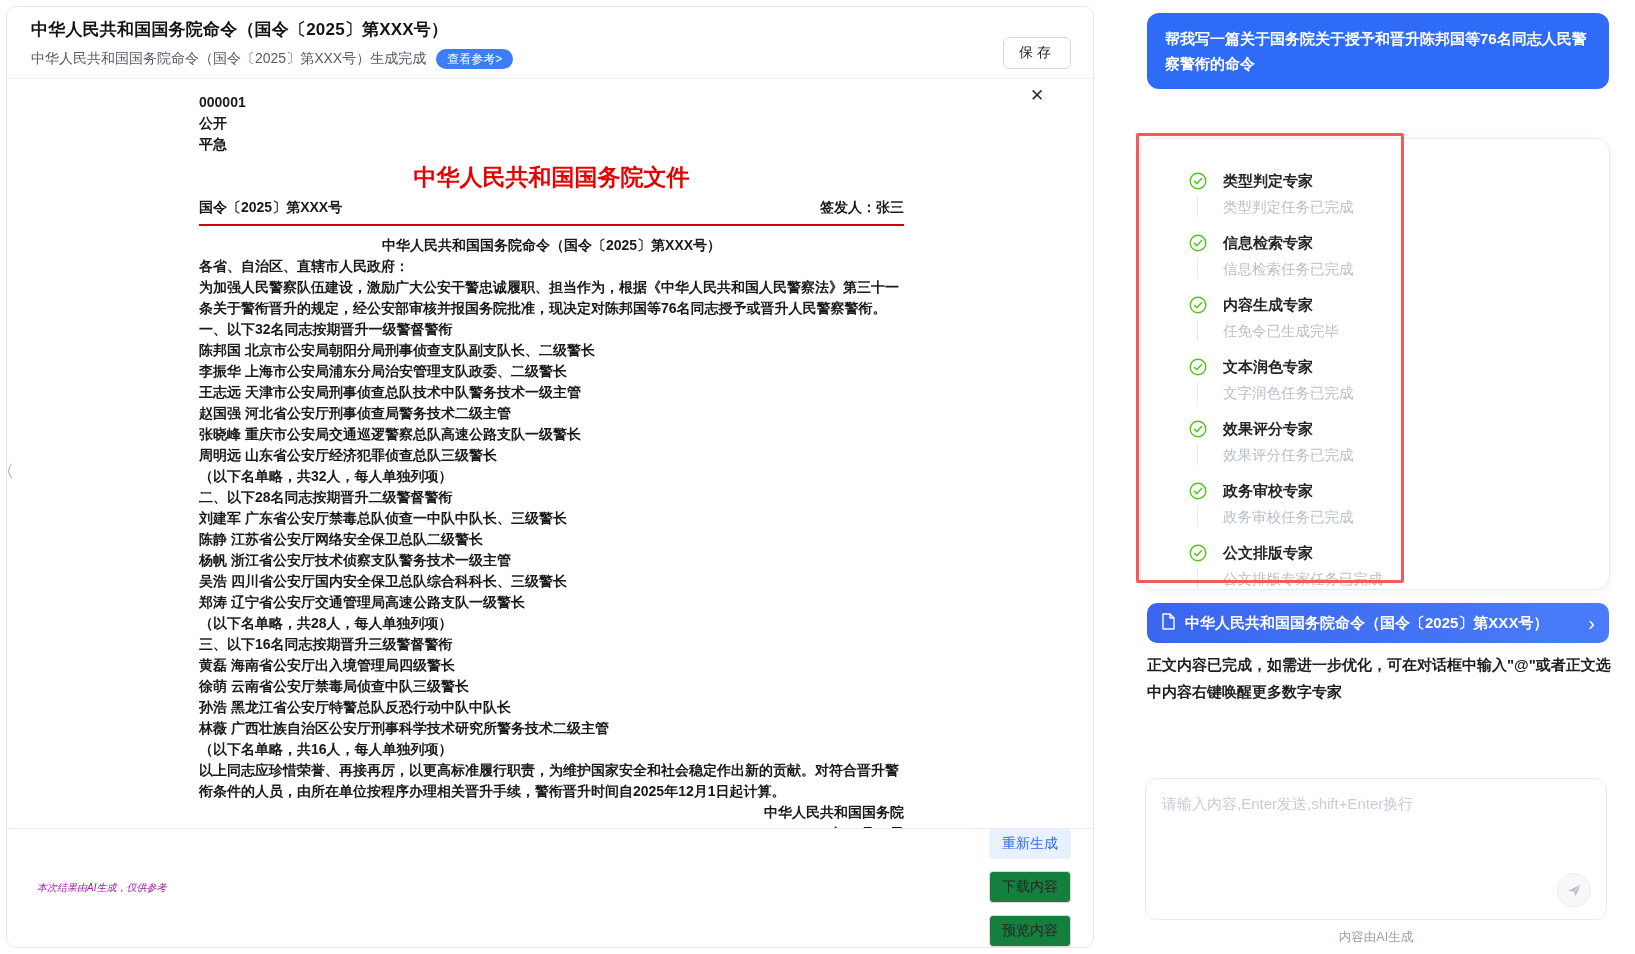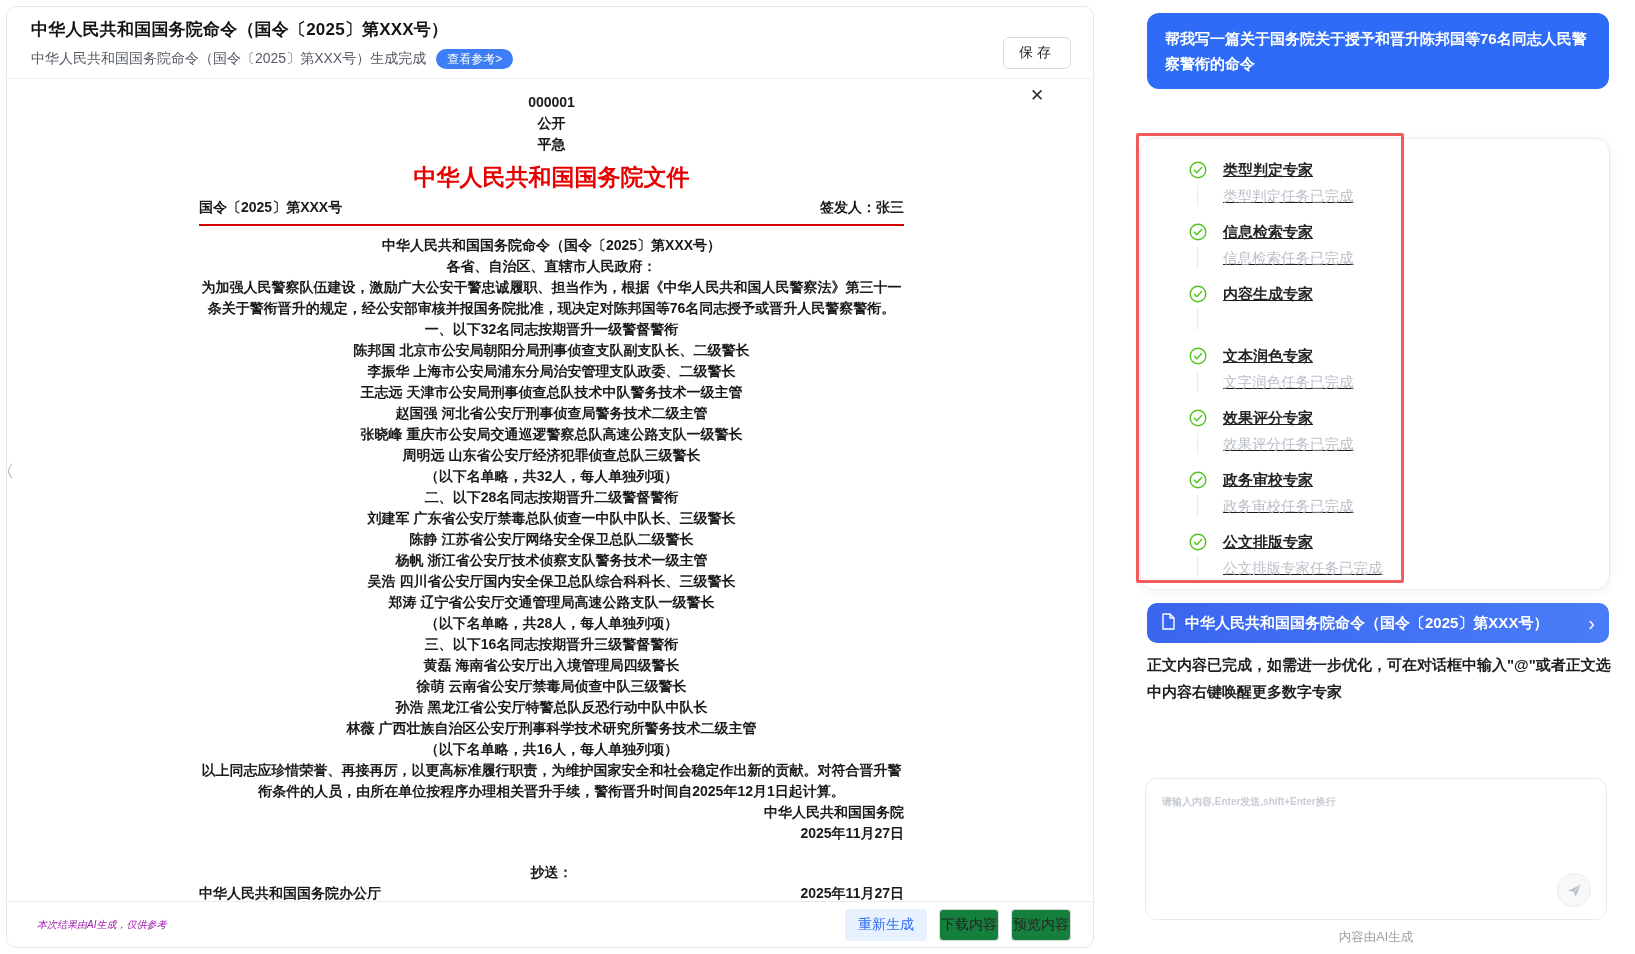--- a/index.html
+++ b/index.html
@@ -18,70 +18,70 @@
   .ref-pill { border:none; cursor:pointer; background:#3d7ef7; color:#fff; font-size:12px;
     border-radius:999px; padding:4px 11px; line-height:1; display:inline-flex; align-items:center; }
   .dh-actions { position:absolute; right:22px; top:30px; display:flex; align-items:center; gap:18px;flex-direction:column; }
   .save-btn { background:#fff; border:1px solid #d9d9d9; border-radius:6px; padding:6px 15px;
     font-size:14px; letter-spacing:4px; color:#262626; cursor:pointer; }
   .close-x { font-size:17px; color:#333; cursor:pointer; line-height:1; }
 
   .doc-body { flex:1 1 auto; padding:13px 0 0 192px; font-size:14px; line-height:21px;
     font-weight:600; color:#1a1a1a; overflow:hidden; }
   .doc-content { width:705px; }
-  .dline { font-size:14px; line-height:21px;text-align:center; }
+  .dline { font-size:14px; line-height:21px; }
   .red-title { color:#e60000; font-size:23px; font-weight:700; text-align:center; margin:7px 0 5px 0; line-height:30px; }
   .num-row { display:flex; justify-content:space-between; margin-top:5px; }
   .red-hr { border:none; border-top:2px solid #d40000; margin:6px 0 9px 0; }
   .center { text-align:center; }
   .right { text-align:right; }
   .cc-block { margin-top:18px; }
   .cc-row { display:flex; justify-content:space-between; }
 
   .doc-footer { flex:0 0 46px; border-top:1px solid #ececec; display:flex; align-items:center;
     justify-content:space-between; padding:0 22px 0 30px; }
   .disclaimer { font-style:italic; font-size:10px; color:#a21caf; }
-  .footer-btns { display:flex; gap:12px; }
+  .footer-btns { display:flex; gap:12px;flex-direction:column; }
   .btn-regen { background:#e8f1ff; color:#2f6df6; border:none; border-radius:4px;
     padding:6px 13px; font-size:14px; cursor:pointer; }
   .btn-plain { background:#15803d; color:#262626; border:1px solid #d9d9d9; border-radius:4px;
     padding:6px 1px; font-size:14px; cursor:pointer; }
 
   .collapse-handle { position:absolute; left:-3px; top:460px; font-size:17px; color:#8a8f98; cursor:pointer; }
 
   
   .chat-panel { position:absolute; left:1100px; top:0; width:535px; height:730px; }
   .user-bubble { position:absolute; left:47px; top:13px; width:462px; background:#2e6bf6;
     color:#fff; font-size:15px; line-height:25px; font-weight:600; border-radius:12px;
     padding:13px 18px; }
   .experts-card { position:absolute; left:40px; top:138px; width:470px; height:452px;
     background:#fff; border:1px solid #e9edf3; border-radius:14px;
-    box-shadow:0 2px 12px rgba(20,40,80,.05); padding:21px 0 0 42px; overflow:hidden;text-decoration:underline; }
+    box-shadow:0 2px 12px rgba(20,40,80,.05); padding:32px 0 0 42px; overflow:hidden; }
   .expert { position:relative; padding-left:40px; margin-bottom:15px; min-height:47px; }
   .expert .check-wrap { position:absolute; left:6px; top:1px; width:18px; height:18px; }
   .expert .e-name { font-size:15px; font-weight:700; color:#262626; line-height:20px; }
   .expert .e-status { font-size:14.5px; color:#b9bec7; margin-top:7px; line-height:19px; }
   .expert::after { content:""; position:absolute; left:14px; top:25px; height:21px; width:1px; background:#e7e9ee; }
   .red-annotation { position:absolute; left:36px; top:133px; width:268px; height:450px;
     border:3px solid #f15b5b; border-radius:2px; pointer-events:none; z-index:5; }
 
   .result-pill { position:absolute; left:47px; top:603px; width:462px; height:40px;
     display:flex; align-items:center; gap:9px; padding:0 14px; border:none; cursor:pointer;
     background:linear-gradient(90deg,#3a66f0,#4a7cf8); color:#fff; border-radius:10px;
     font-size:15px; font-weight:700; font-family:inherit; }
   .result-pill .pill-label { flex:0 1 auto; white-space:nowrap; overflow:hidden; }
   .result-pill .chev { margin-left:auto; font-size:20px; font-weight:400; line-height:1; }
   .hint { position:absolute; left:47px; top:651px; width:466px; font-size:15px; color:#1f1f1f;
     line-height:27px; font-weight:600; }
 
   .input-box { position:absolute; left:45px; top:778px; width:462px; height:142px;
     border:1.5px solid #e8eaf0; border-radius:12px; background:#fff; }
   .input-box textarea { width:100%; height:100%; border:none; outline:none; resize:none;
-    border-radius:12px; padding:16px 50px 16px 16px; font-size:10px; color:#ec4899;
-    font-family:inherit;font-weight:bold; }
+    border-radius:12px; padding:16px 50px 16px 16px; font-size:15px; color:#ec4899;
+    font-family:inherit; }
   .input-box textarea::placeholder { color:#c8ccd4; }
   .send-btn { position:absolute; right:15px; bottom:12px; width:34px; height:34px;
     border-radius:50%; background:#f7f8f9; border:1px solid #ececec; cursor:pointer;
     display:flex; align-items:center; justify-content:center; }
   .ai-note { position:absolute; left:45px; top:929px; width:462px; text-align:center;
     font-size:12.5px; color:#9aa0a6; }
 </style>
 </head>
 <body>
 
@@ -202,20 +202,21 @@
           <div class="e-status">信息检索任务已完成</div>
         </div>
           <div class="expert">
           <span class="check-wrap">
             <svg width="18" height="18" viewBox="0 0 18 18">
               <circle cx="9" cy="9" r="7.8" fill="none" stroke="#52c41a" stroke-width="1.4"></circle>
               <path d="M5.4 9.3l2.4 2.4 4.8-5.1" fill="none" stroke="#52c41a" stroke-width="1.4" stroke-linecap="round" stroke-linejoin="round"></path>
             </svg>
           </span>
           <div class="e-name">内容生成专家</div>
+          <div class="e-status">任免令已生成完毕</div>
         </div>
           <div class="expert">
           <span class="check-wrap">
             <svg width="18" height="18" viewBox="0 0 18 18">
               <circle cx="9" cy="9" r="7.8" fill="none" stroke="#52c41a" stroke-width="1.4"></circle>
               <path d="M5.4 9.3l2.4 2.4 4.8-5.1" fill="none" stroke="#52c41a" stroke-width="1.4" stroke-linecap="round" stroke-linejoin="round"></path>
             </svg>
           </span>
           <div class="e-name">文本润色专家</div>
           <div class="e-status">文字润色任务已完成</div>

